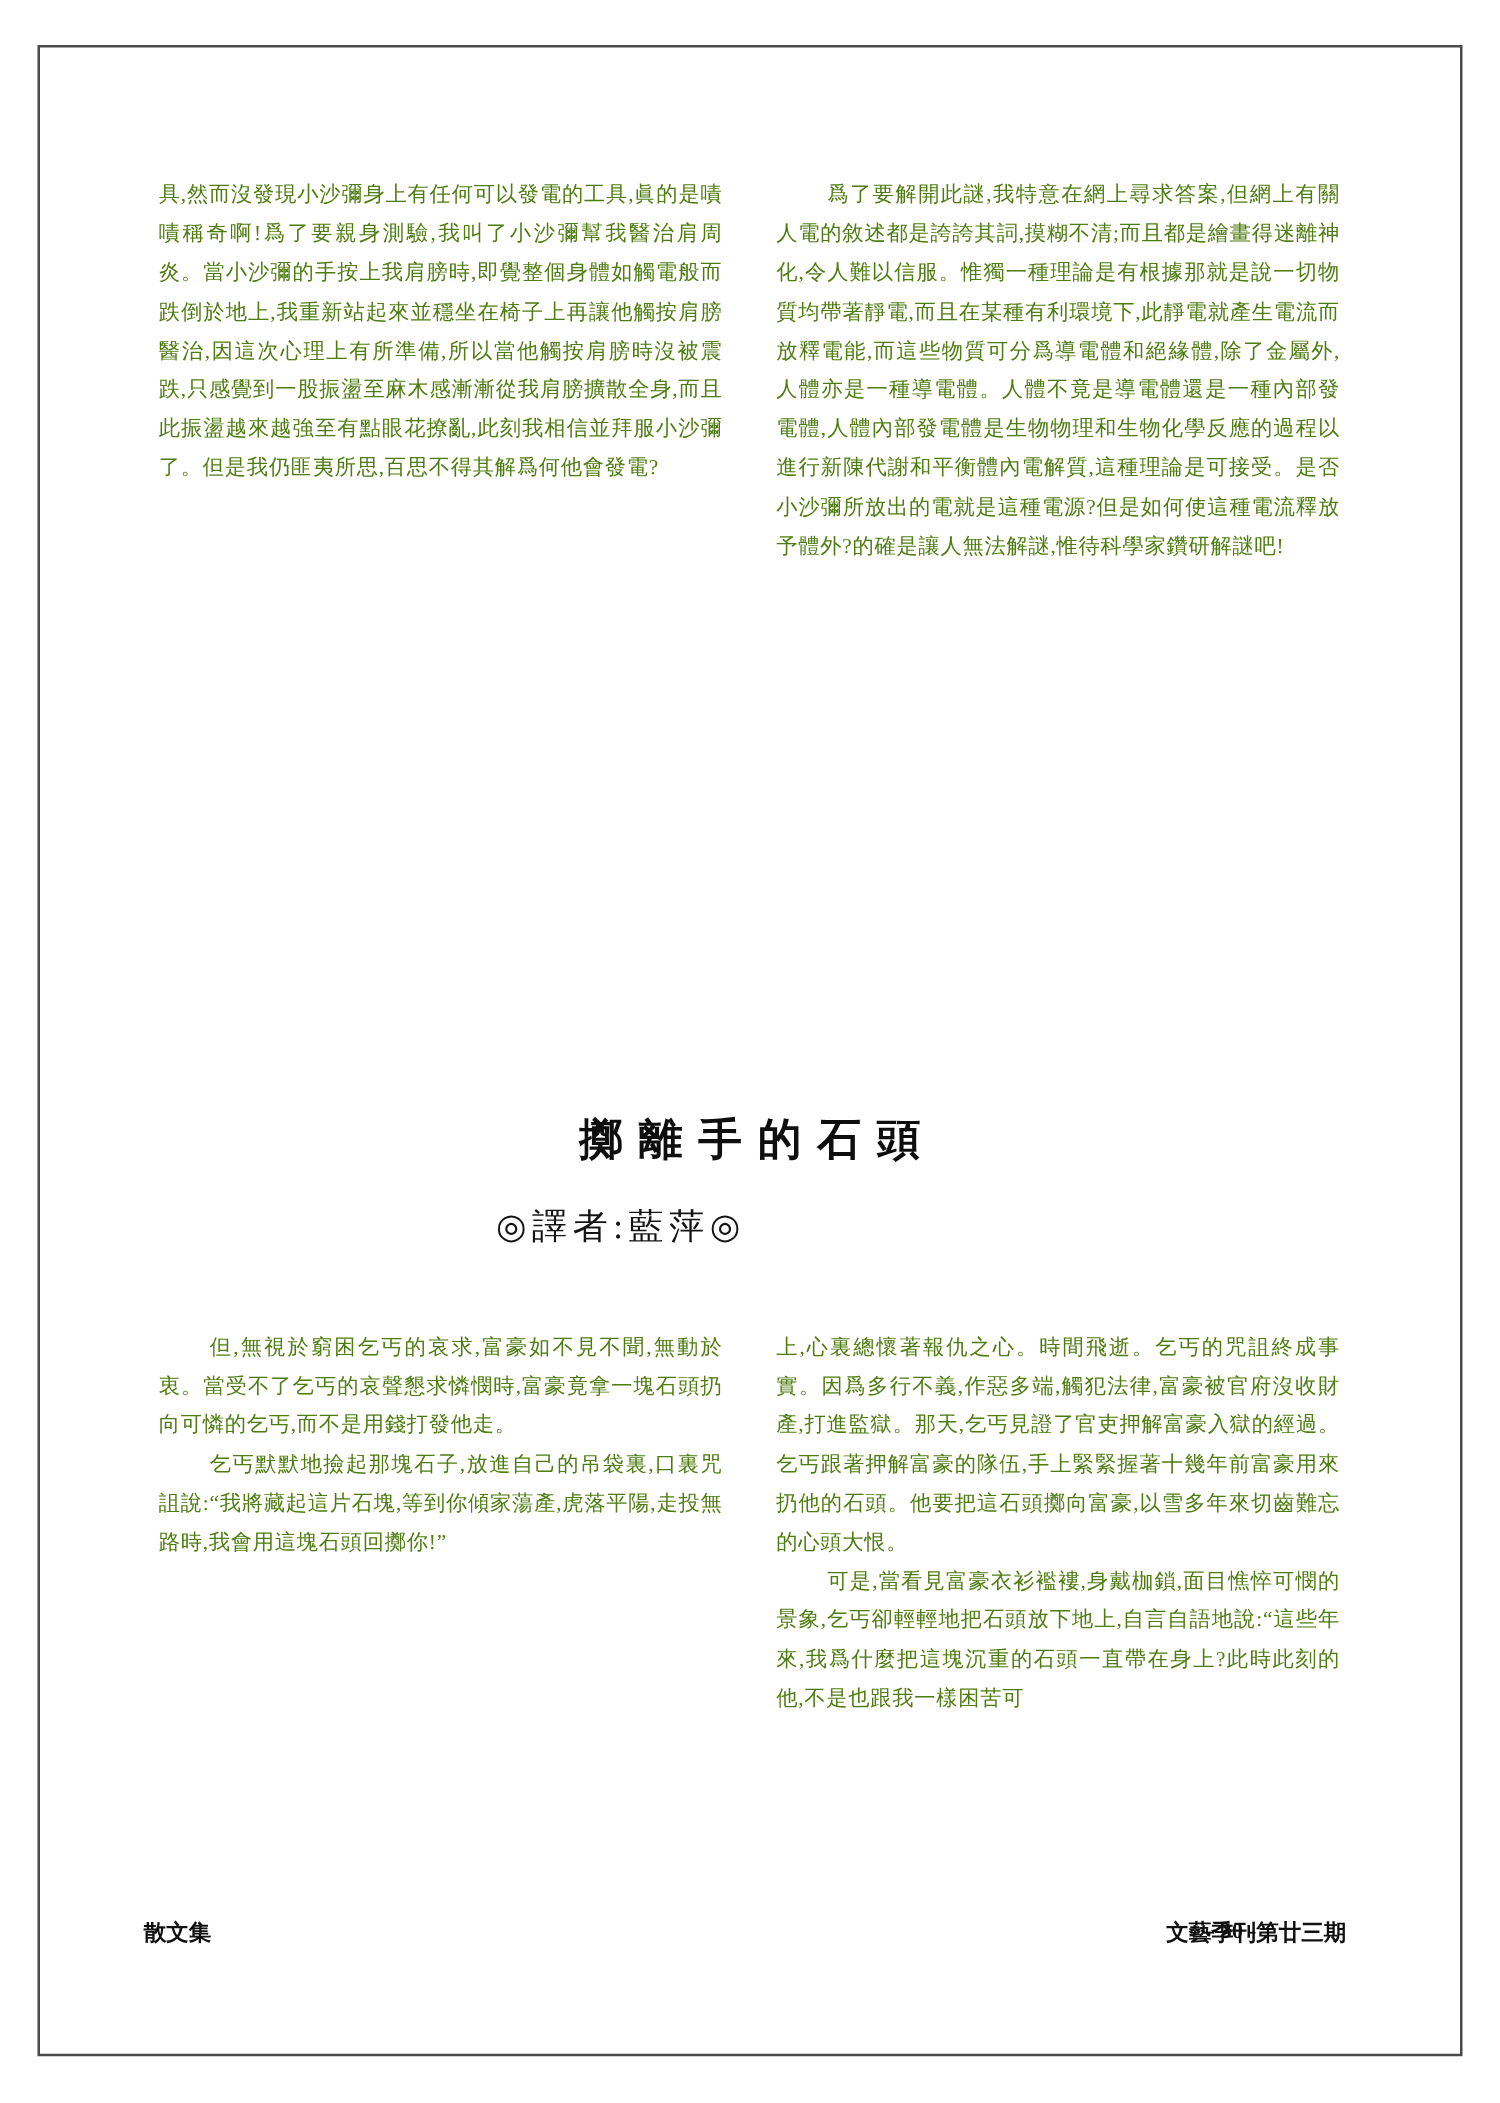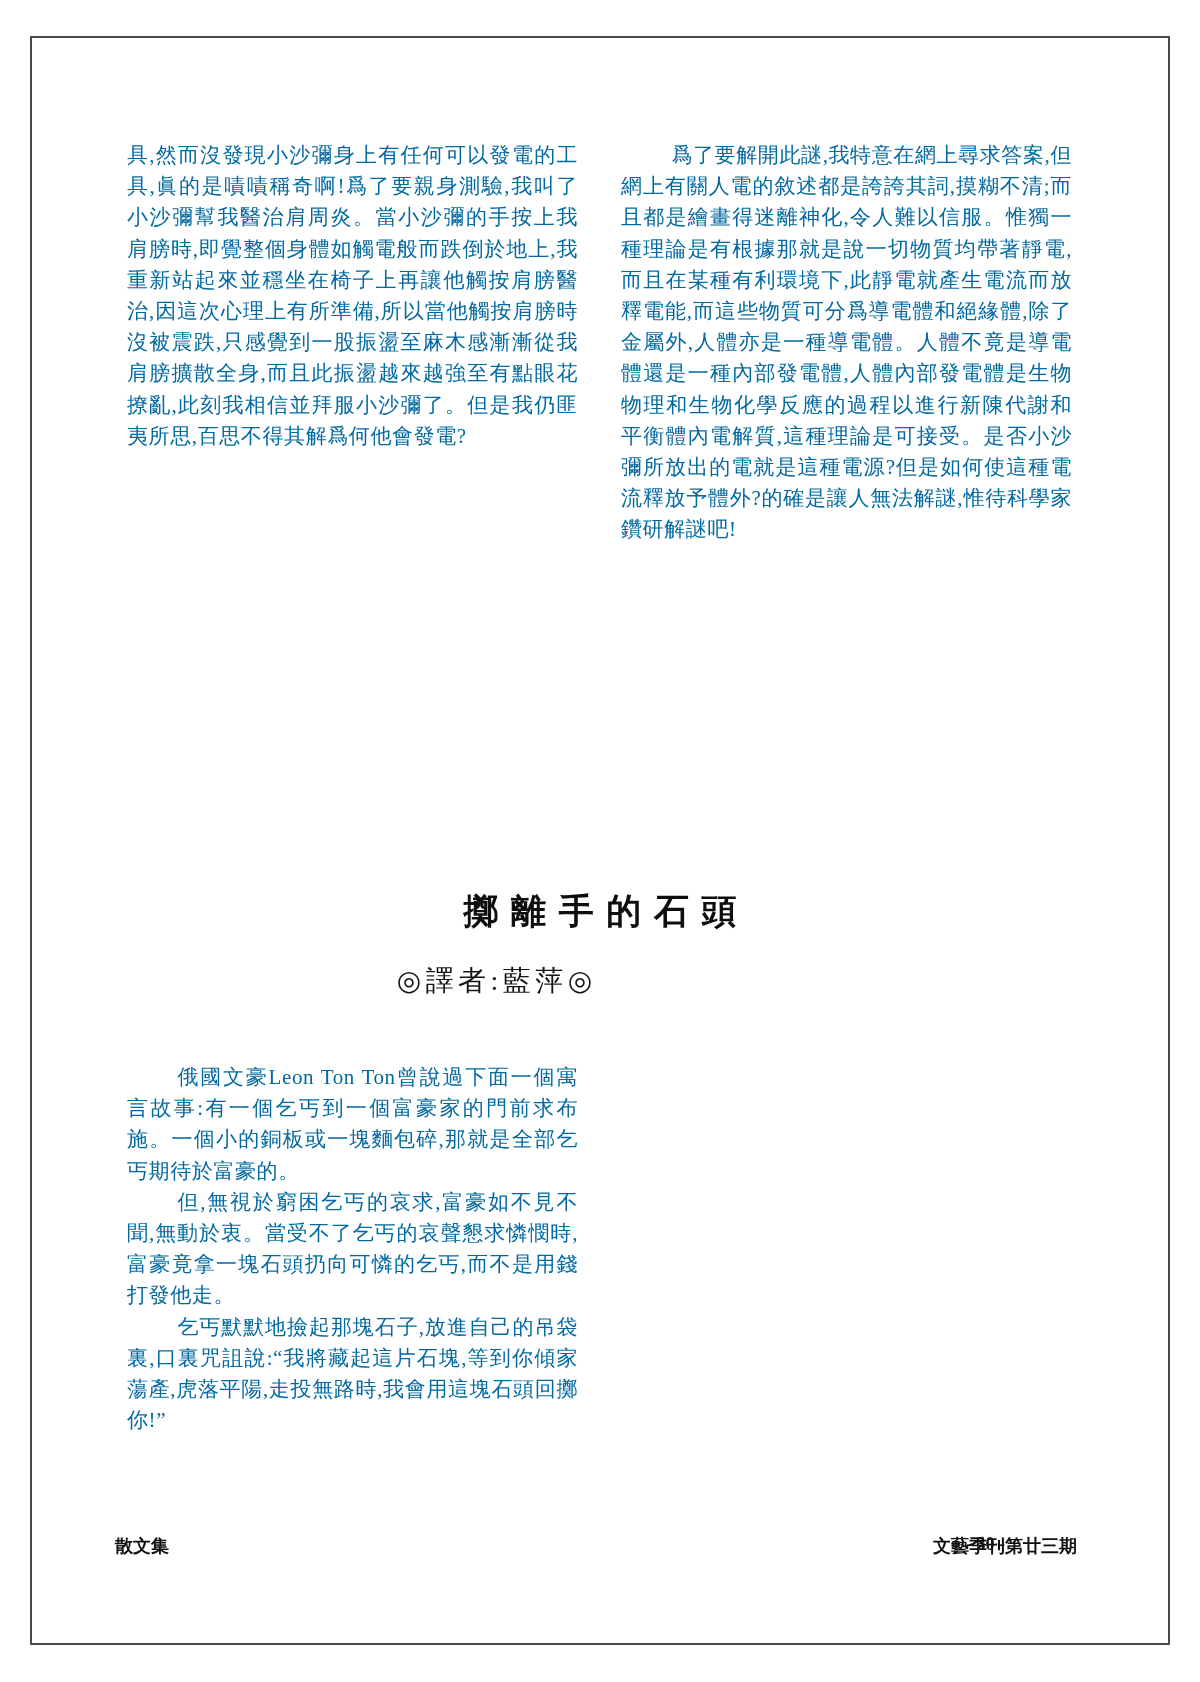--- a/index.html
+++ b/index.html
@@ -25,25 +25,25 @@
     width: 945px;
     display: flex;
     gap: 43px;
   }
   #article1-cols { top: 140px; }
   #article2-cols { top: 1062px; }
 
   .col { width: 451px; }
 
   .para {
-    font-size: 21px;
+    font-size: 17px;
     line-height: 31.2px;
     letter-spacing: 0.6px;
     text-align: justify;
-    color: #0369a1;
+    color: #4d7c0f;
   }
   .para.indent { text-indent: 2.4em; }
 
   .title {
     position: absolute;
     left: 30px; top: 888px;
     width: 1140px;
     text-align: center;
     font-size: 35px;
     font-weight: bold;
@@ -87,21 +87,24 @@
   <div class="col">
     <p class="para indent">爲了要解開此謎,我特意在網上尋求答案,但網上有關人電的敘述都是誇誇其詞,摸糊不清;而且都是繪畫得迷離神化,令人難以信服。惟獨一種理論是有根據那就是說一切物質均帶著靜電,而且在某種有利環境下,此靜電就產生電流而放釋電能,而這些物質可分爲導電體和絕緣體,除了金屬外,人體亦是一種導電體。人體不竟是導電體還是一種內部發電體,人體內部發電體是生物物理和生物化學反應的過程以進行新陳代謝和平衡體內電解質,這種理論是可接受。是否小沙彌所放出的電就是這種電源?但是如何使這種電流釋放予體外?的確是讓人無法解謎,惟待科學家鑽研解謎吧!</p>
   </div>
 </div>
 
 <div class="title">擲離手的石頭</div>
 <div class="byline">◎譯者:藍萍◎</div>
 
 <div class="columns" id="article2-cols">
   <div class="col">
-    <p class="para indent">俄國文豪Leon Ton Ton曾說過下面一個寓言故事:有一個乞丐到一個富豪家的門前求布施。一個小的銅板或一塊麵包碎,那就是全部乞丐期待於富豪的。</p>
     <p class="para indent">但,無視於窮困乞丐的哀求,富豪如不見不聞,無動於衷。當受不了乞丐的哀聲懇求憐憫時,富豪竟拿一塊石頭扔向可憐的乞丐,而不是用錢打發他走。</p>
     <p class="para indent">乞丐默默地撿起那塊石子,放進自己的吊袋裏,口裏咒詛說:“我將藏起這片石塊,等到你傾家蕩產,虎落平陽,走投無路時,我會用這塊石頭回擲你!”</p>
+  </div>
+  <div class="col">
+    <p class="para">上,心裏總懷著報仇之心。時間飛逝。乞丐的咒詛終成事實。因爲多行不義,作惡多端,觸犯法律,富豪被官府沒收財產,打進監獄。那天,乞丐見證了官吏押解富豪入獄的經過。乞丐跟著押解富豪的隊伍,手上緊緊握著十幾年前富豪用來扔他的石頭。他要把這石頭擲向富豪,以雪多年來切齒難忘的心頭大恨。</p>
+    <p class="para indent">可是,當看見富豪衣衫襤褸,身戴枷鎖,面目憔悴可憫的景象,乞丐卻輕輕地把石頭放下地上,自言自語地說:“這些年來,我爲什麼把這塊沉重的石頭一直帶在身上?此時此刻的他,不是也跟我一樣困苦可</p>
   </div>
 </div>
 
 <span class="footer-left">散文集</span>
 <span class="footer-center">- 30 -</span>
 <span class="footer-right">文藝季刊第廿三期</span>
 
 </body></html>

